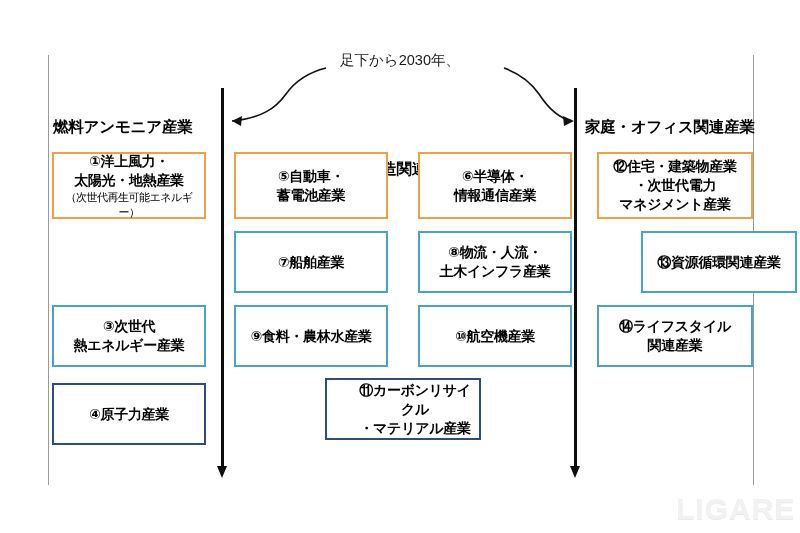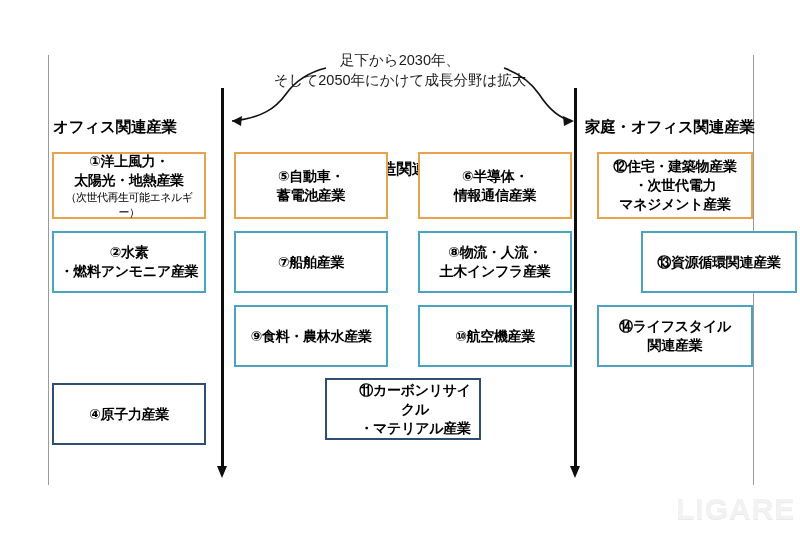--- a/index.html
+++ b/index.html
@@ -120,21 +120,20 @@
 </head>
 <body>
 
 <div id="canvas">
 
   <div class="panel-rule" style="left:48px; top:55px; height:430px;"></div>
   <div class="panel-rule" style="left:753px; top:55px; height:430px;"></div>
 
   <div class="caption" style="left:250px; top:50px; width:300px;">
     <span class="l1">足下から2030年、</span>
-    <span class="l2">そして2050年にかけて成長分野は拡大</span>
   </div>
 
   <svg class="connector" style="left:218px; top:60px;" width="120" height="80" viewBox="0 0 120 80">
     <path d="M108 8 C 92 12, 78 20, 68 34 C 58 48, 44 58, 14 61" fill="none" stroke="#111111" stroke-width="1.6"></path>
     <polygon points="14,61 24,56 23,66" fill="#111111"></polygon>
   </svg>
 
   <svg class="connector" style="left:500px; top:60px;" width="85" height="80" viewBox="0 0 85 80">
     <path d="M4 8 C 18 13, 30 21, 39 34 C 48 48, 58 58, 72 61" fill="none" stroke="#111111" stroke-width="1.6"></path>
     <polygon points="74,61 63,56 64,66" fill="#111111"></polygon>
@@ -142,39 +141,39 @@
 
   <div class="divider" style="left:221px; top:88px;">
     <div class="stem" style="height:378px;"></div>
     <div class="head" style="top:378px;"></div>
   </div>
   <div class="divider" style="left:574px; top:88px;">
     <div class="stem" style="height:378px;"></div>
     <div class="head" style="top:378px;"></div>
   </div>
 
-  <div class="col-head" style="left:53px; top:117px;">オフィス関連産業</div>
+  <div class="col-head" style="left:53px; top:117px;">燃料アンモニア産業</div>
   <div class="col-head" style="left:320px; top:117px;margin-top:42px;">輸送・製造関連産業</div>
   <div class="col-head" style="left:585px; top:117px;">家庭・オフィス関連産業</div>
 
   <div class="box orange" style="left:52px; top:152px; width:154px; height:67px;">
     <div class="txt">
       <span>①洋上風力・</span><br>
       <span>太陽光・地熱産業</span>
       <span class="sub">（次世代再生可能エネルギー）</span>
     </div>
   </div>
 
-  <div class="box teal" style="left:52px; top:231px; width:154px; height:62px;">
-    <div class="txt">
-      <span>②水素</span><br>
-      <span>・燃料アンモニア産業</span>
-    </div>
-  </div>
-
+
+  <div class="box teal" style="left:52px; top:305px; width:154px; height:62px;">
+    <div class="txt">
+      <span>③次世代</span><br>
+      <span>熱エネルギー産業</span>
+    </div>
+  </div>
 
   <div class="box navy" style="left:52px; top:383px; width:154px; height:62px;">
     <div class="txt">
       <span>④原子力産業</span>
     </div>
   </div>
 
   <div class="box orange" style="left:234px; top:152px; width:154px; height:67px;">
     <div class="txt">
       <span>⑤自動車・</span><br>

